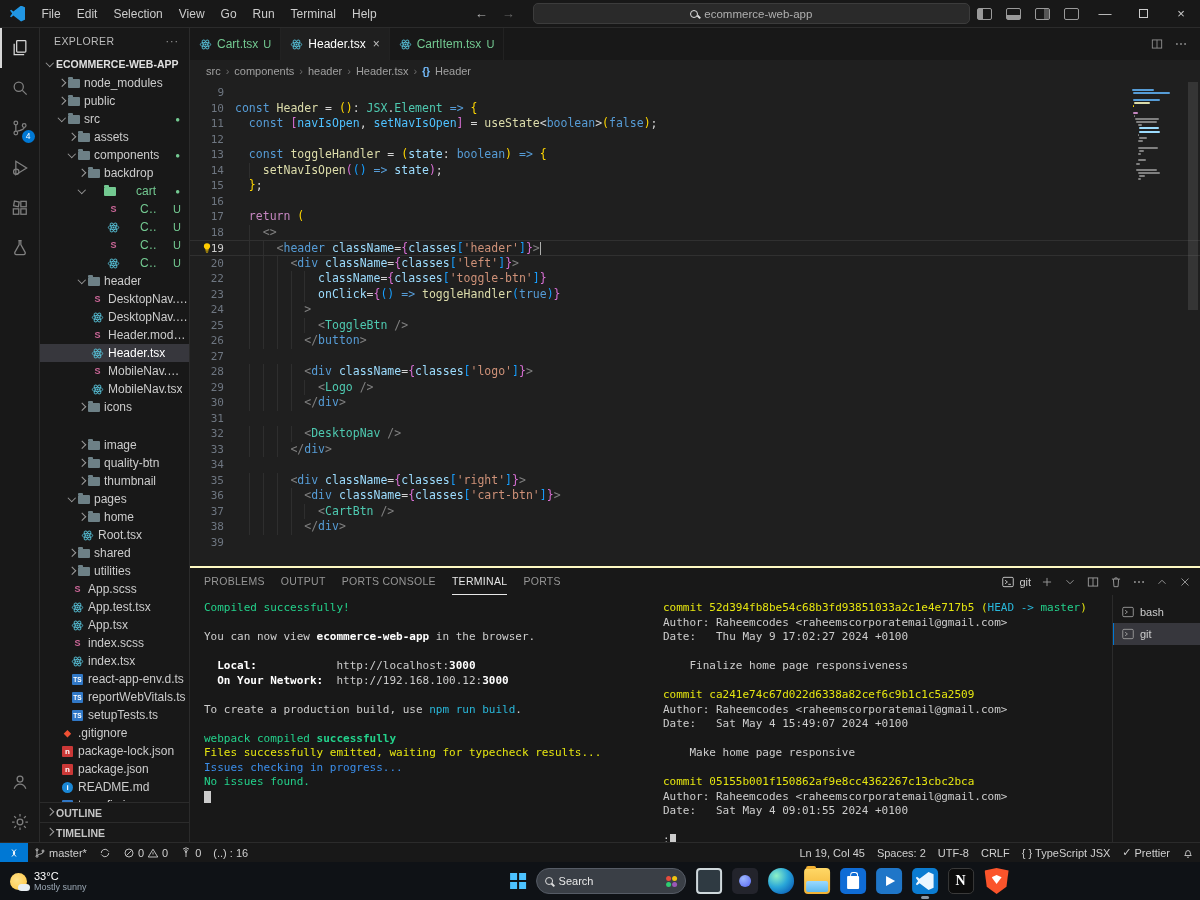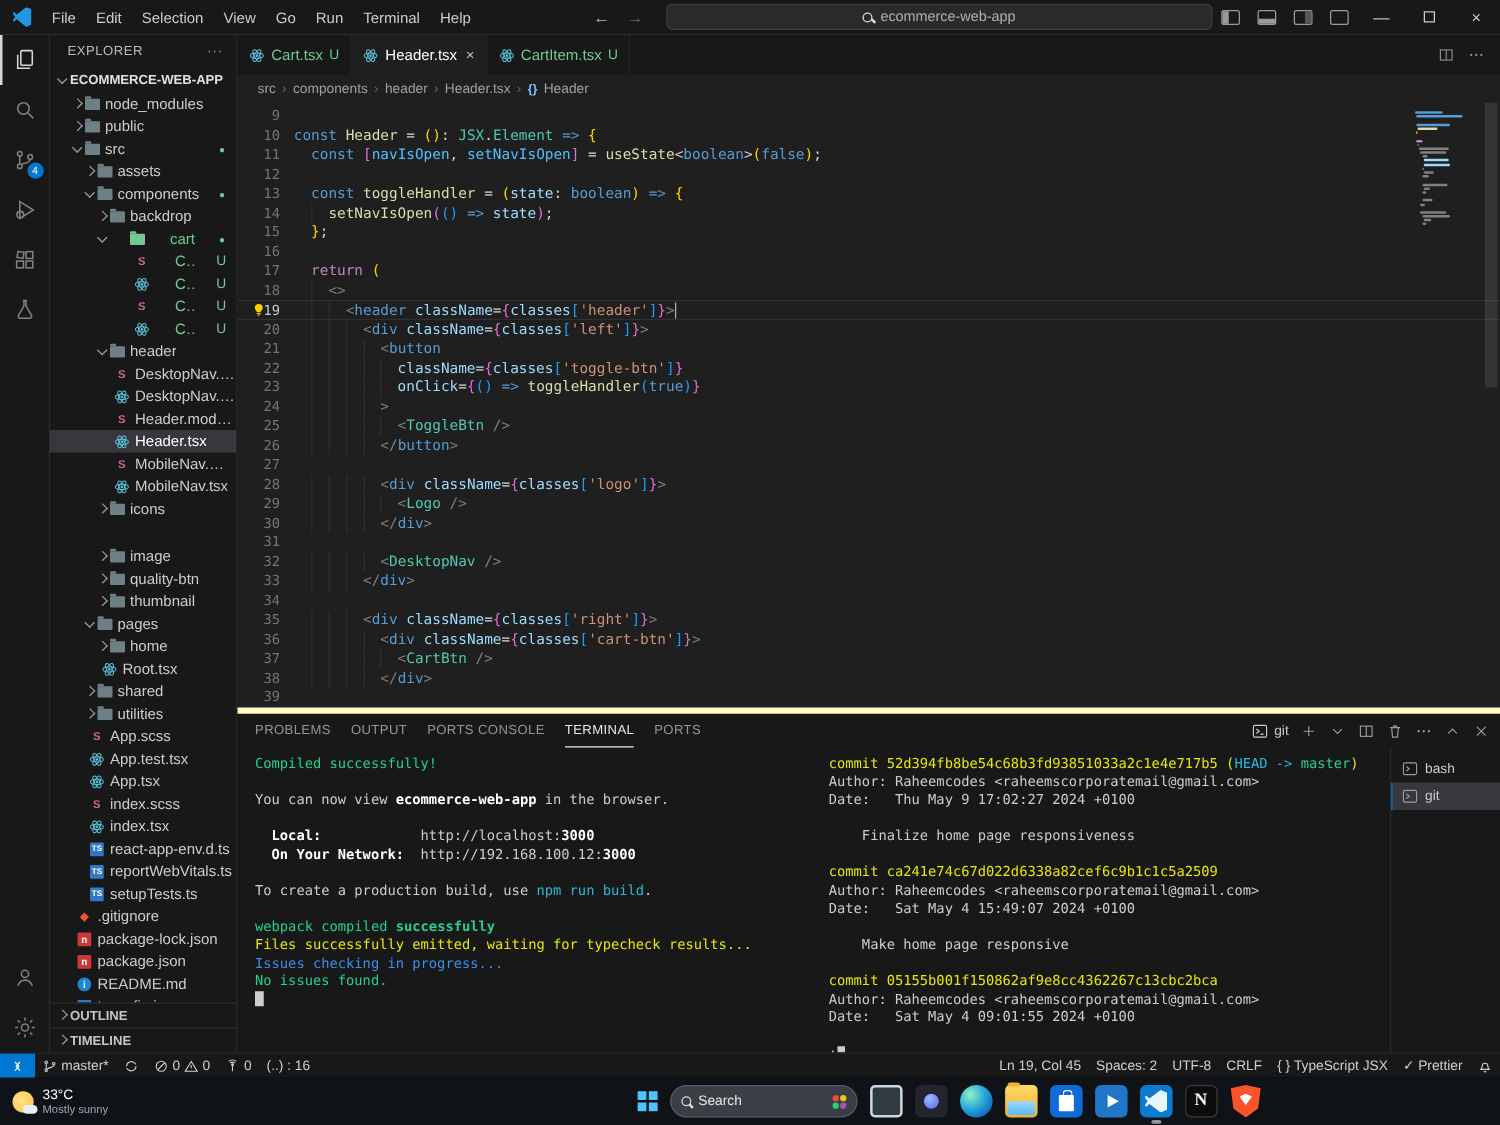--- a/index.html
+++ b/index.html
@@ -85,21 +85,21 @@
   .bulb { position:absolute; left:-34px; top:1px; width:12px; height:12px; }
   .tk-kw{color:#569cd6} .tk-ctl{color:#c586c0} .tk-fn{color:#dcdcaa} .tk-var{color:#9cdcfe}
   .tk-cvar{color:#4fc1ff} .tk-type{color:#4ec9b0} .tk-str{color:#ce9178} .tk-pun{color:#d4d4d4}
   .tk-tag{color:#569cd6} .tk-cmp{color:#4ec9b0} .tk-br{color:#808080}
   .tk-b1{color:#ffd700} .tk-b2{color:#da70d6} .tk-b3{color:#179fff}
   .minimap { position:absolute; top:4px; right:16px; width:52px; }
   .mm-bar { height:2px; margin-bottom:1.2px; border-radius:1px; }
   .scrollbar-v { position:absolute; top:0; right:2px; width:10px; height:228px; background:rgba(121,121,121,.25); }
 
   
-  .panel { height:276px; border-top:5px solid #fef9c3; background:#181818; display:flex; flex-direction:column; flex:none; }
+  .panel { height:276px; border-top:2px solid #fef9c3; background:#181818; display:flex; flex-direction:column; flex:none; }
   .panel-header { height:27px; display:flex; align-items:center; padding:0 8px 0 14px; flex:none; }
   .ptab { font-size:10.5px; letter-spacing:.3px; color:#969696; margin-right:16px; height:27px; line-height:27px; }
   .ptab.active { color:#e7e7e7; border-bottom:1px solid #e7e7e7; }
   .panel-actions { margin-left:auto; display:flex; align-items:center; gap:9px; color:#9a9a9a; }
   .profile { display:flex; align-items:center; gap:4px; font-size:11px; color:#cccccc; }
   .panel-body { flex:1; display:flex; min-height:0; font-family:"DejaVu Sans Mono", monospace; font-size:11px; }
   .term-left { width:465px; padding:6px 0 0 14px; overflow:hidden; flex:none; }
   .term-right { flex:1; padding:6px 0 0 8px; overflow:hidden; }
   .tline { height:14.5px; line-height:14.5px; white-space:pre; }
   .t-t{color:#cccccc} .t-tb{color:#ffffff; font-weight:bold}
@@ -667,24 +667,20 @@
                   <path fill="#fc0" d="M8 1.5a4.2 4.2 0 0 1 4.2 4.2c0 1.6-.9 2.5-1.6 3.3-.4.5-.6.9-.6 1.4H6c0-.5-.2-.9-.6-1.4C4.7 8.2 3.8 7.3 3.8 5.7A4.2 4.2 0 0 1 8 1.5z"></path>
                   <rect x="6" y="11.2" width="4" height="1.2" fill="#fc0"></rect>
                   <rect x="6.6" y="13" width="2.8" height="1" fill="#fc0"></rect>
                 </svg><span class="caret"></span></span>
             </div>
             <div class="code-line">
               <span class="ln">20</span>
               <span class="lc"><i class="guide" style="left: 13.88px;"></i><i class="guide" style="left: 27.76px;"></i><i class="guide" style="left: 41.64px;"></i><span class="tk-pun">        </span><span class="tk-br">&lt;</span><span class="tk-tag">div</span><span class="tk-pun"> </span><span class="tk-var">className</span><span class="tk-pun">=</span><span class="tk-b2">{</span><span class="tk-var">classes</span><span class="tk-b3">[</span><span class="tk-str">'left'</span><span class="tk-b3">]</span><span class="tk-b2">}</span><span class="tk-br">&gt;</span></span>
             </div>
             <div class="code-line">
-              <span class="ln">21</span>
-              <span class="lc"><i class="guide" style="left: 13.88px;"></i><i class="guide" style="left: 27.76px;"></i><i class="guide" style="left: 41.64px;"></i><i class="guide" style="left: 55.52px;"></i><span class="tk-pun">          </span><span class="tk-br">&lt;</span><span class="tk-tag">button</span></span>
-            </div>
-            <div class="code-line">
               <span class="ln">22</span>
               <span class="lc"><i class="guide" style="left: 13.88px;"></i><i class="guide" style="left: 27.76px;"></i><i class="guide" style="left: 41.64px;"></i><i class="guide" style="left: 55.52px;"></i><i class="guide" style="left: 69.4px;"></i><span class="tk-pun">            </span><span class="tk-var">className</span><span class="tk-pun">=</span><span class="tk-b2">{</span><span class="tk-var">classes</span><span class="tk-b3">[</span><span class="tk-str">'toggle-btn'</span><span class="tk-b3">]</span><span class="tk-b2">}</span></span>
             </div>
             <div class="code-line">
               <span class="ln">23</span>
               <span class="lc"><i class="guide" style="left: 13.88px;"></i><i class="guide" style="left: 27.76px;"></i><i class="guide" style="left: 41.64px;"></i><i class="guide" style="left: 55.52px;"></i><i class="guide" style="left: 69.4px;"></i><span class="tk-pun">            </span><span class="tk-var">onClick</span><span class="tk-pun">=</span><span class="tk-b2">{</span><span class="tk-b3">()</span><span class="tk-kw"> =&gt; </span><span class="tk-fn">toggleHandler</span><span class="tk-b3">(</span><span class="tk-kw">true</span><span class="tk-b3">)</span><span class="tk-b2">}</span></span>
             </div>
             <div class="code-line">
               <span class="ln">24</span>
               <span class="lc"><i class="guide" style="left: 13.88px;"></i><i class="guide" style="left: 27.76px;"></i><i class="guide" style="left: 41.64px;"></i><i class="guide" style="left: 55.52px;"></i><span class="tk-pun">          </span><span class="tk-br">&gt;</span></span>

